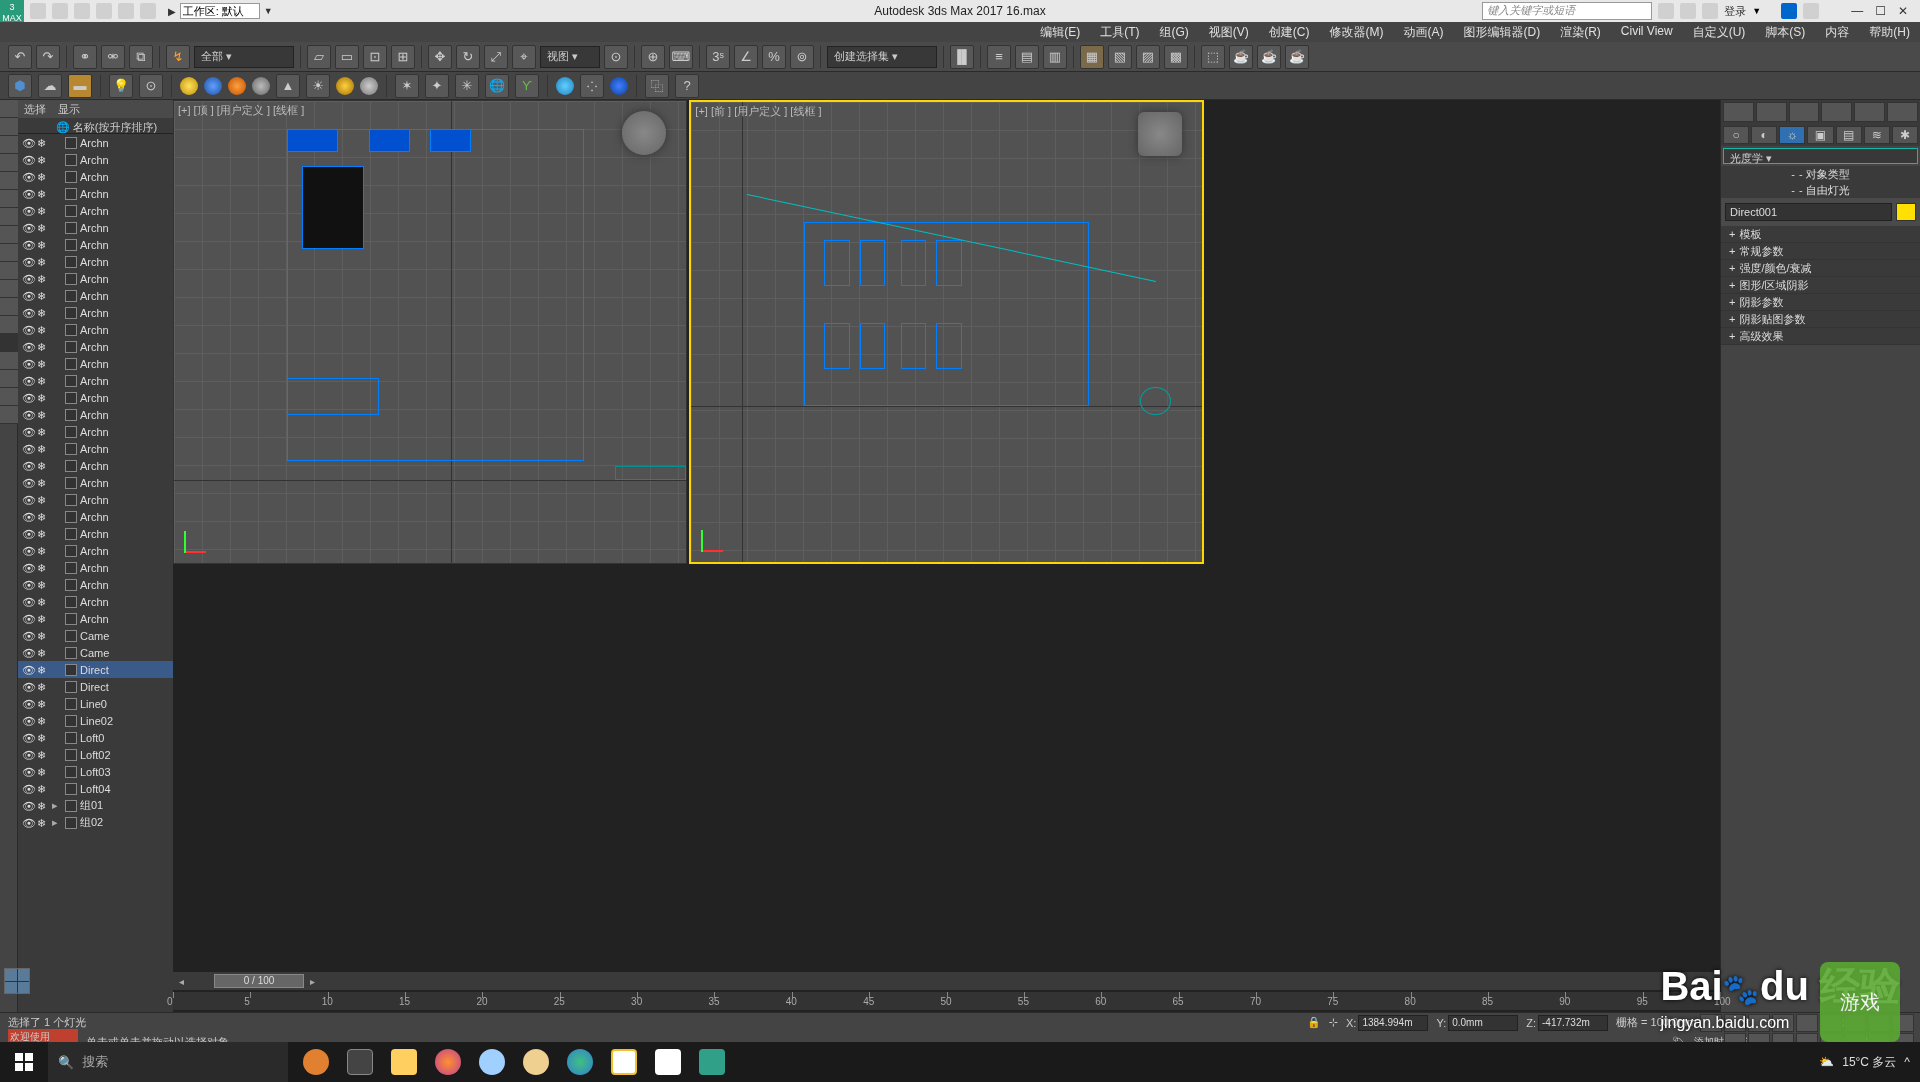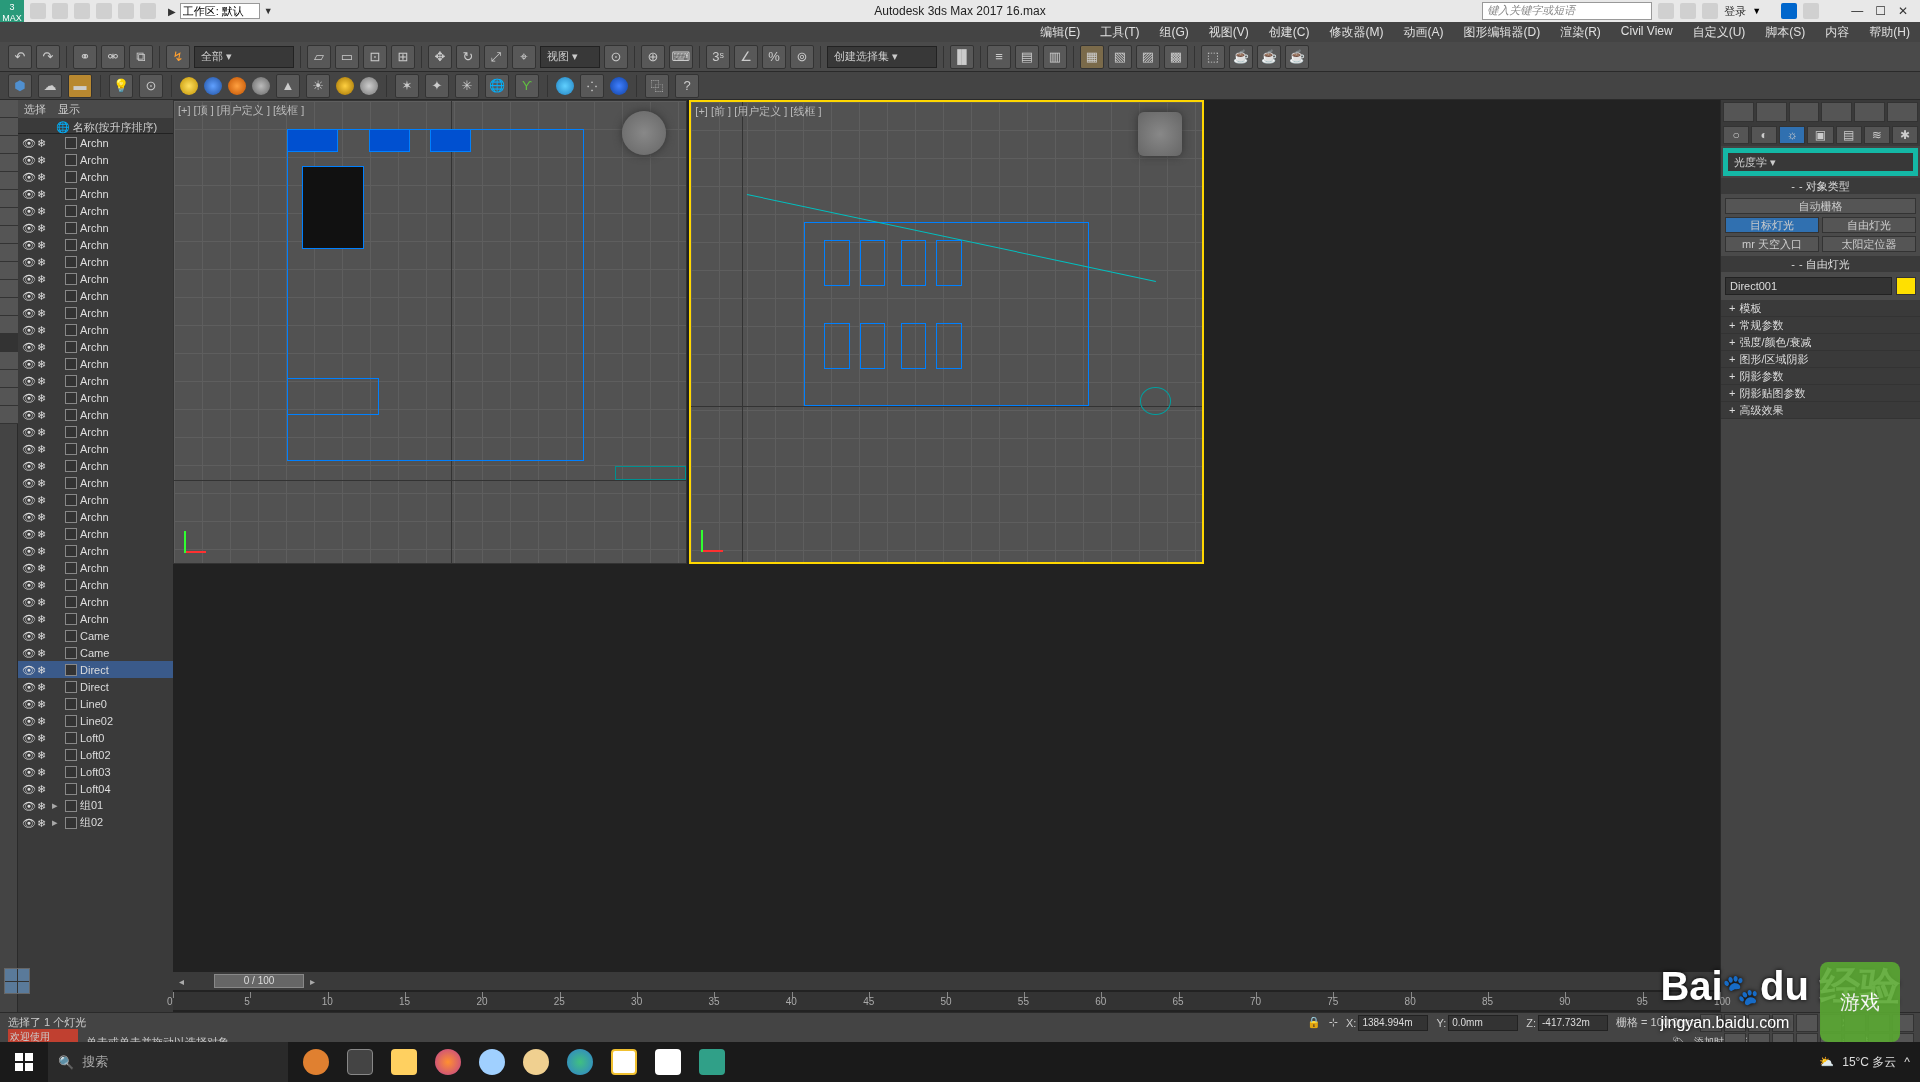--- a/index.html
+++ b/index.html
@@ -74,21 +74,21 @@
 .wireframe-rect { position: absolute; border: 1px solid #0080ff; }
 .shaded-view { position: absolute; background: #000; }
 
 
 .right-panel { width: 200px; background: #444; border-left: 1px solid #2a2a2a; display: flex; flex-direction: column; }
 .right-tabs1 { height: 24px; display: flex; gap: 2px; padding: 2px; background: #3a3a3a; }
 .right-tabs1 span { flex: 1; background: #555; border: 1px solid #333; }
 .right-tabs2 { height: 22px; display: flex; gap: 2px; padding: 2px; background: #3a3a3a; }
 .right-tabs2 span { flex: 1; background: #555; border: 1px solid #333; display: flex; align-items: center; justify-content: center; color: #ccc; font-size: 12px; }
 .right-tabs2 span.active { background: #3070b0; }
-.right-dropdown { height: 28px; background: #383838; border: 5px solid #14b8a6; color: #ccc; font-size: 11px; padding: 2px 6px; margin: 2px; }
+.right-dropdown { height: 16px; background: #383838; border: 1px solid #14b8a6; color: #ccc; font-size: 11px; padding: 2px 6px; margin: 2px; }
 .rollout-title { height: 16px; background: #3a3a3a; color: #ddd; font-size: 11px; padding: 1px 8px; cursor: pointer; }
 .rollout-title::before { content: "-"; margin-right: 4px; }
 .rollout-body { background: #4a4a4a; padding: 4px; display: flex; flex-direction: column; gap: 3px; }
 .light-btn { height: 16px; background: #555; border: 1px solid #333; color: #ccc; font-size: 11px; text-align: center; line-height: 14px; }
 .light-btn.active { background: #3070b0; }
 .light-row { display: flex; gap: 3px; }
 .light-row .light-btn { flex: 1; }
 .name-input { height: 20px; display: flex; gap: 4px; align-items: center; }
 .name-input input { flex: 1; height: 18px; background: #333; border: 1px solid #222; color: #ddd; font-size: 11px; padding: 0 4px; }
 .name-input .color-swatch { width: 20px; height: 18px; background: #ffe000; border: 1px solid #333; }
@@ -656,31 +656,20 @@
       <span>○</span>
       <span>◐</span>
       <span class="active">☼</span>
       <span>▣</span>
       <span>▤</span>
       <span>≋</span>
       <span>✱</span>
     </div>
     <div class="right-dropdown"><span>光度学</span> ▾</div>
     <div class="rollout-title" style="text-align:center;">- 对象类型</div>
-    <div class="rollout-body">
-      <div class="light-btn">自动栅格</div>
-      <div class="light-row">
-        <div class="light-btn active">目标灯光</div>
-        <div class="light-btn">自由灯光</div>
-      </div>
-      <div class="light-row">
-        <div class="light-btn">mr 天空入口</div>
-        <div class="light-btn">太阳定位器</div>
-      </div>
-    </div>
     <div class="rollout-title" style="text-align:center;">- 自由灯光</div>
     <div class="rollout-body">
       <div class="name-input">
         <input value="Direct001" style="">
         <div class="color-swatch"></div>
       </div>
     </div>
     <div id="collapsed-rollouts">
         <div class="rollout-collapsed">模板</div>
         <div class="rollout-collapsed">常规参数</div>

